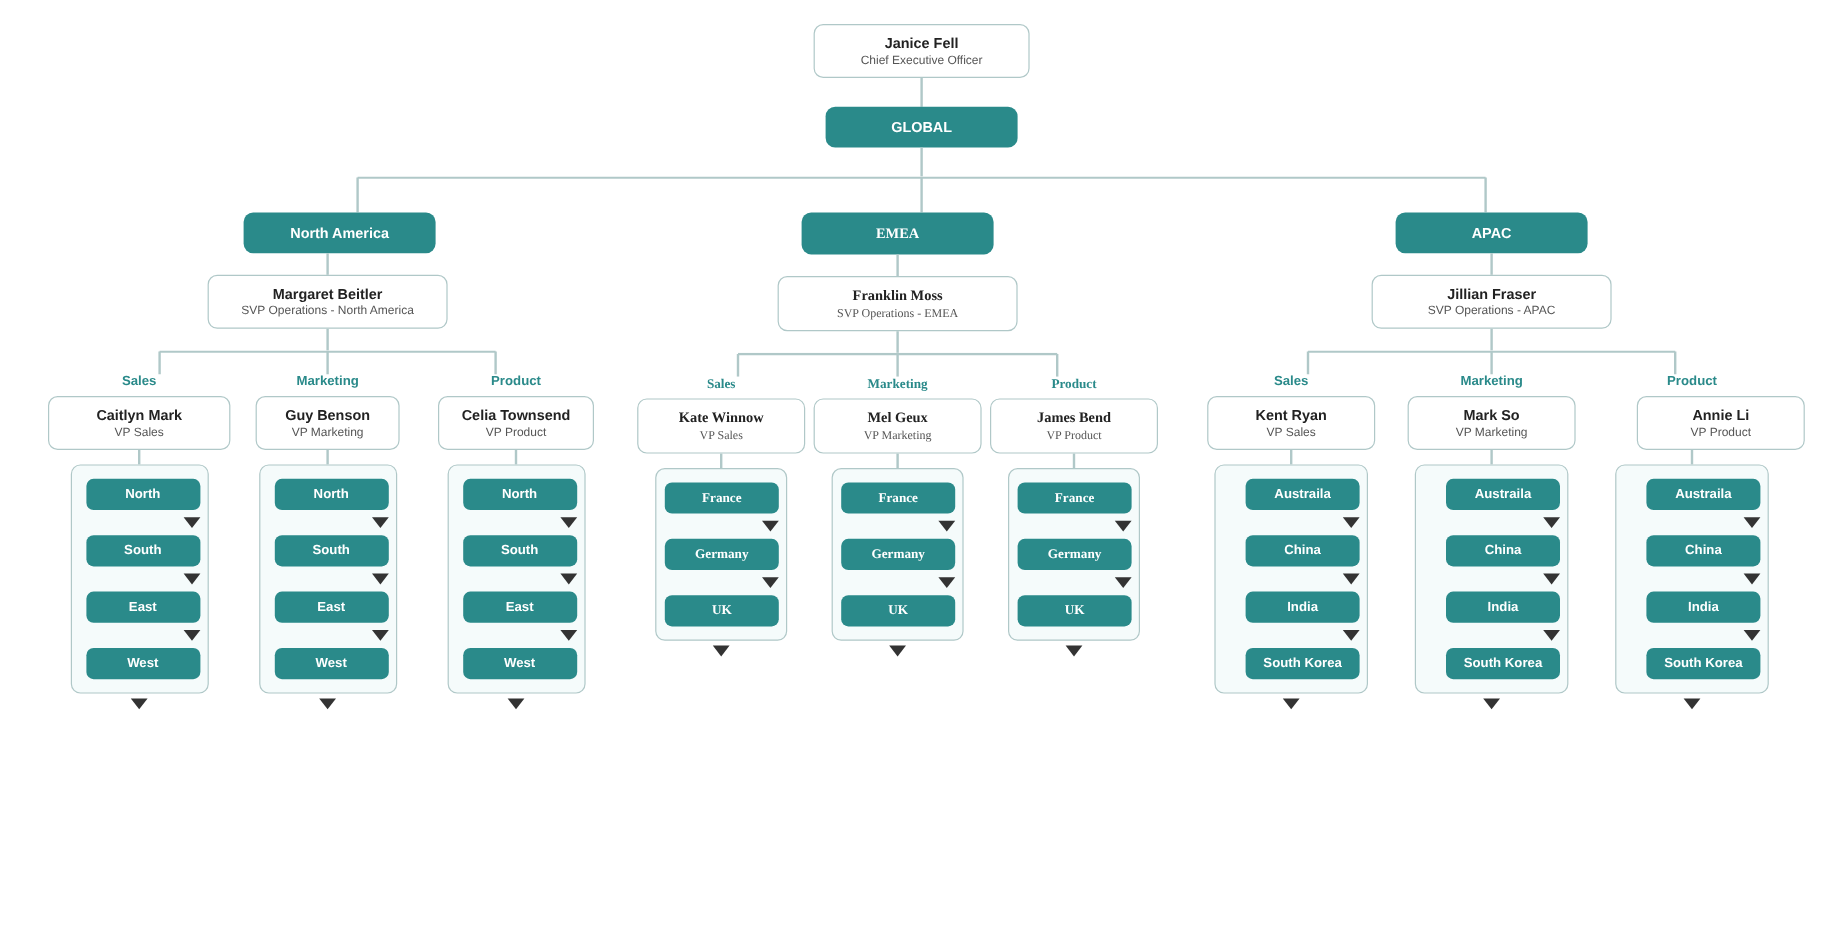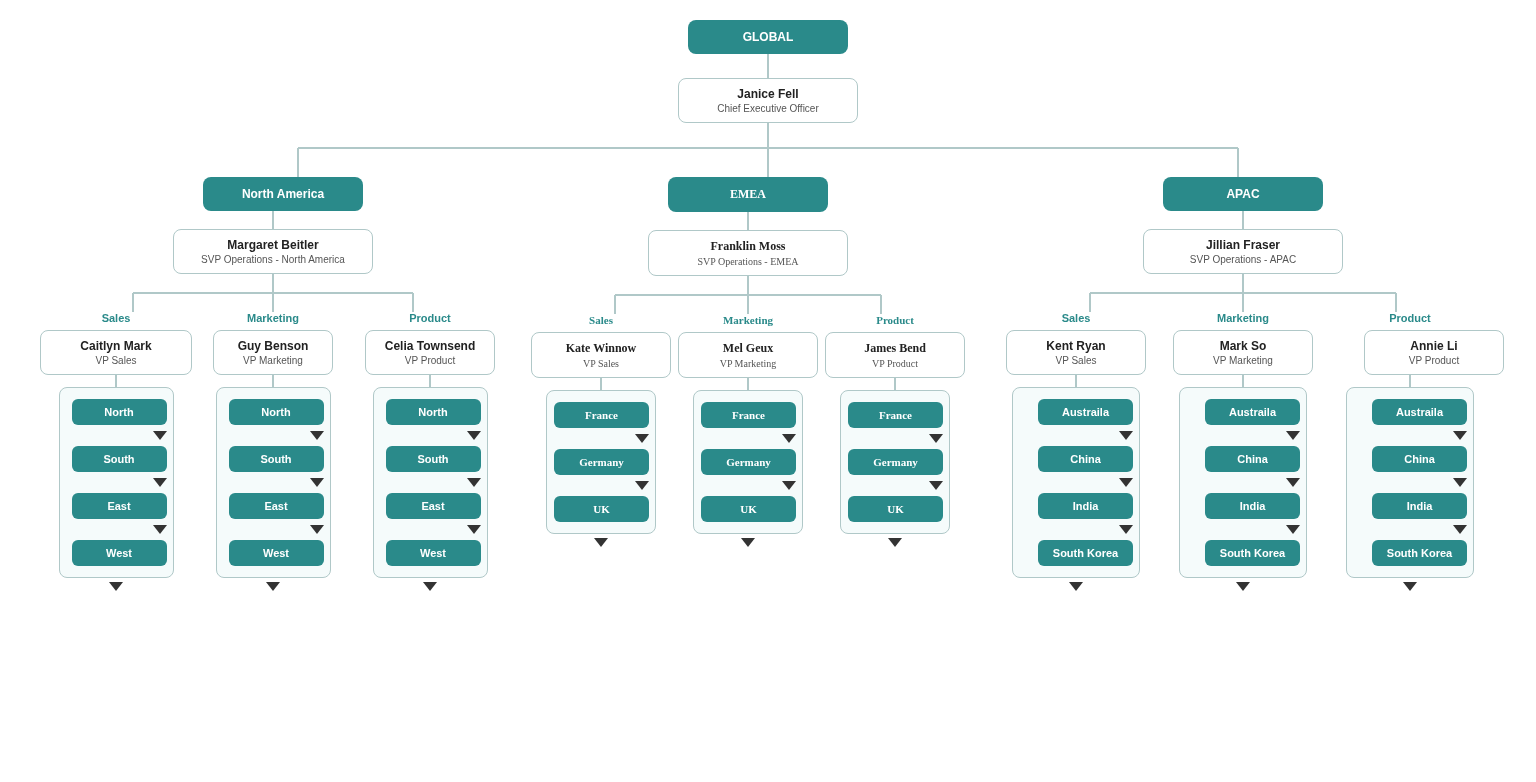--- a/index.html
+++ b/index.html
@@ -127,34 +127,34 @@
       align-items: flex-end;
     }
 
   </style>
 </head>
 <body>
 
 <div class="org-chart">
 
   <div class="level">
-    <div class="box-teal" style="min-width:160px;">
-      <span>GLOBAL</span>
-    </div>
-    <div class="v-line-lg"></div>
-  </div>
-
-  <div class="level">
     <div class="box-white" style="min-width:180px;">
       <div class="name">Janice Fell</div>
       <div class="title">Chief Executive Officer</div>
     </div>
     <div class="v-line-lg"></div>
   </div>
 
+  <div class="level">
+    <div class="box-teal" style="min-width:160px;">
+      <span>GLOBAL</span>
+    </div>
+    <div class="v-line-lg"></div>
+  </div>
+
   <svg width="1400" height="30" style="display:block;">
 
     <line x1="230" y1="1" x2="1170" y2="1" stroke="#b0c8c8" stroke-width="2"></line>
     <line x1="700" y1="1" x2="700" y2="1" stroke="#b0c8c8" stroke-width="2"></line>
 
     <line x1="230" y1="1" x2="230" y2="30" stroke="#b0c8c8" stroke-width="2"></line>
     <line x1="700" y1="1" x2="700" y2="30" stroke="#b0c8c8" stroke-width="2"></line>
     <line x1="1170" y1="1" x2="1170" y2="30" stroke="#b0c8c8" stroke-width="2"></line>
   </svg>
 

